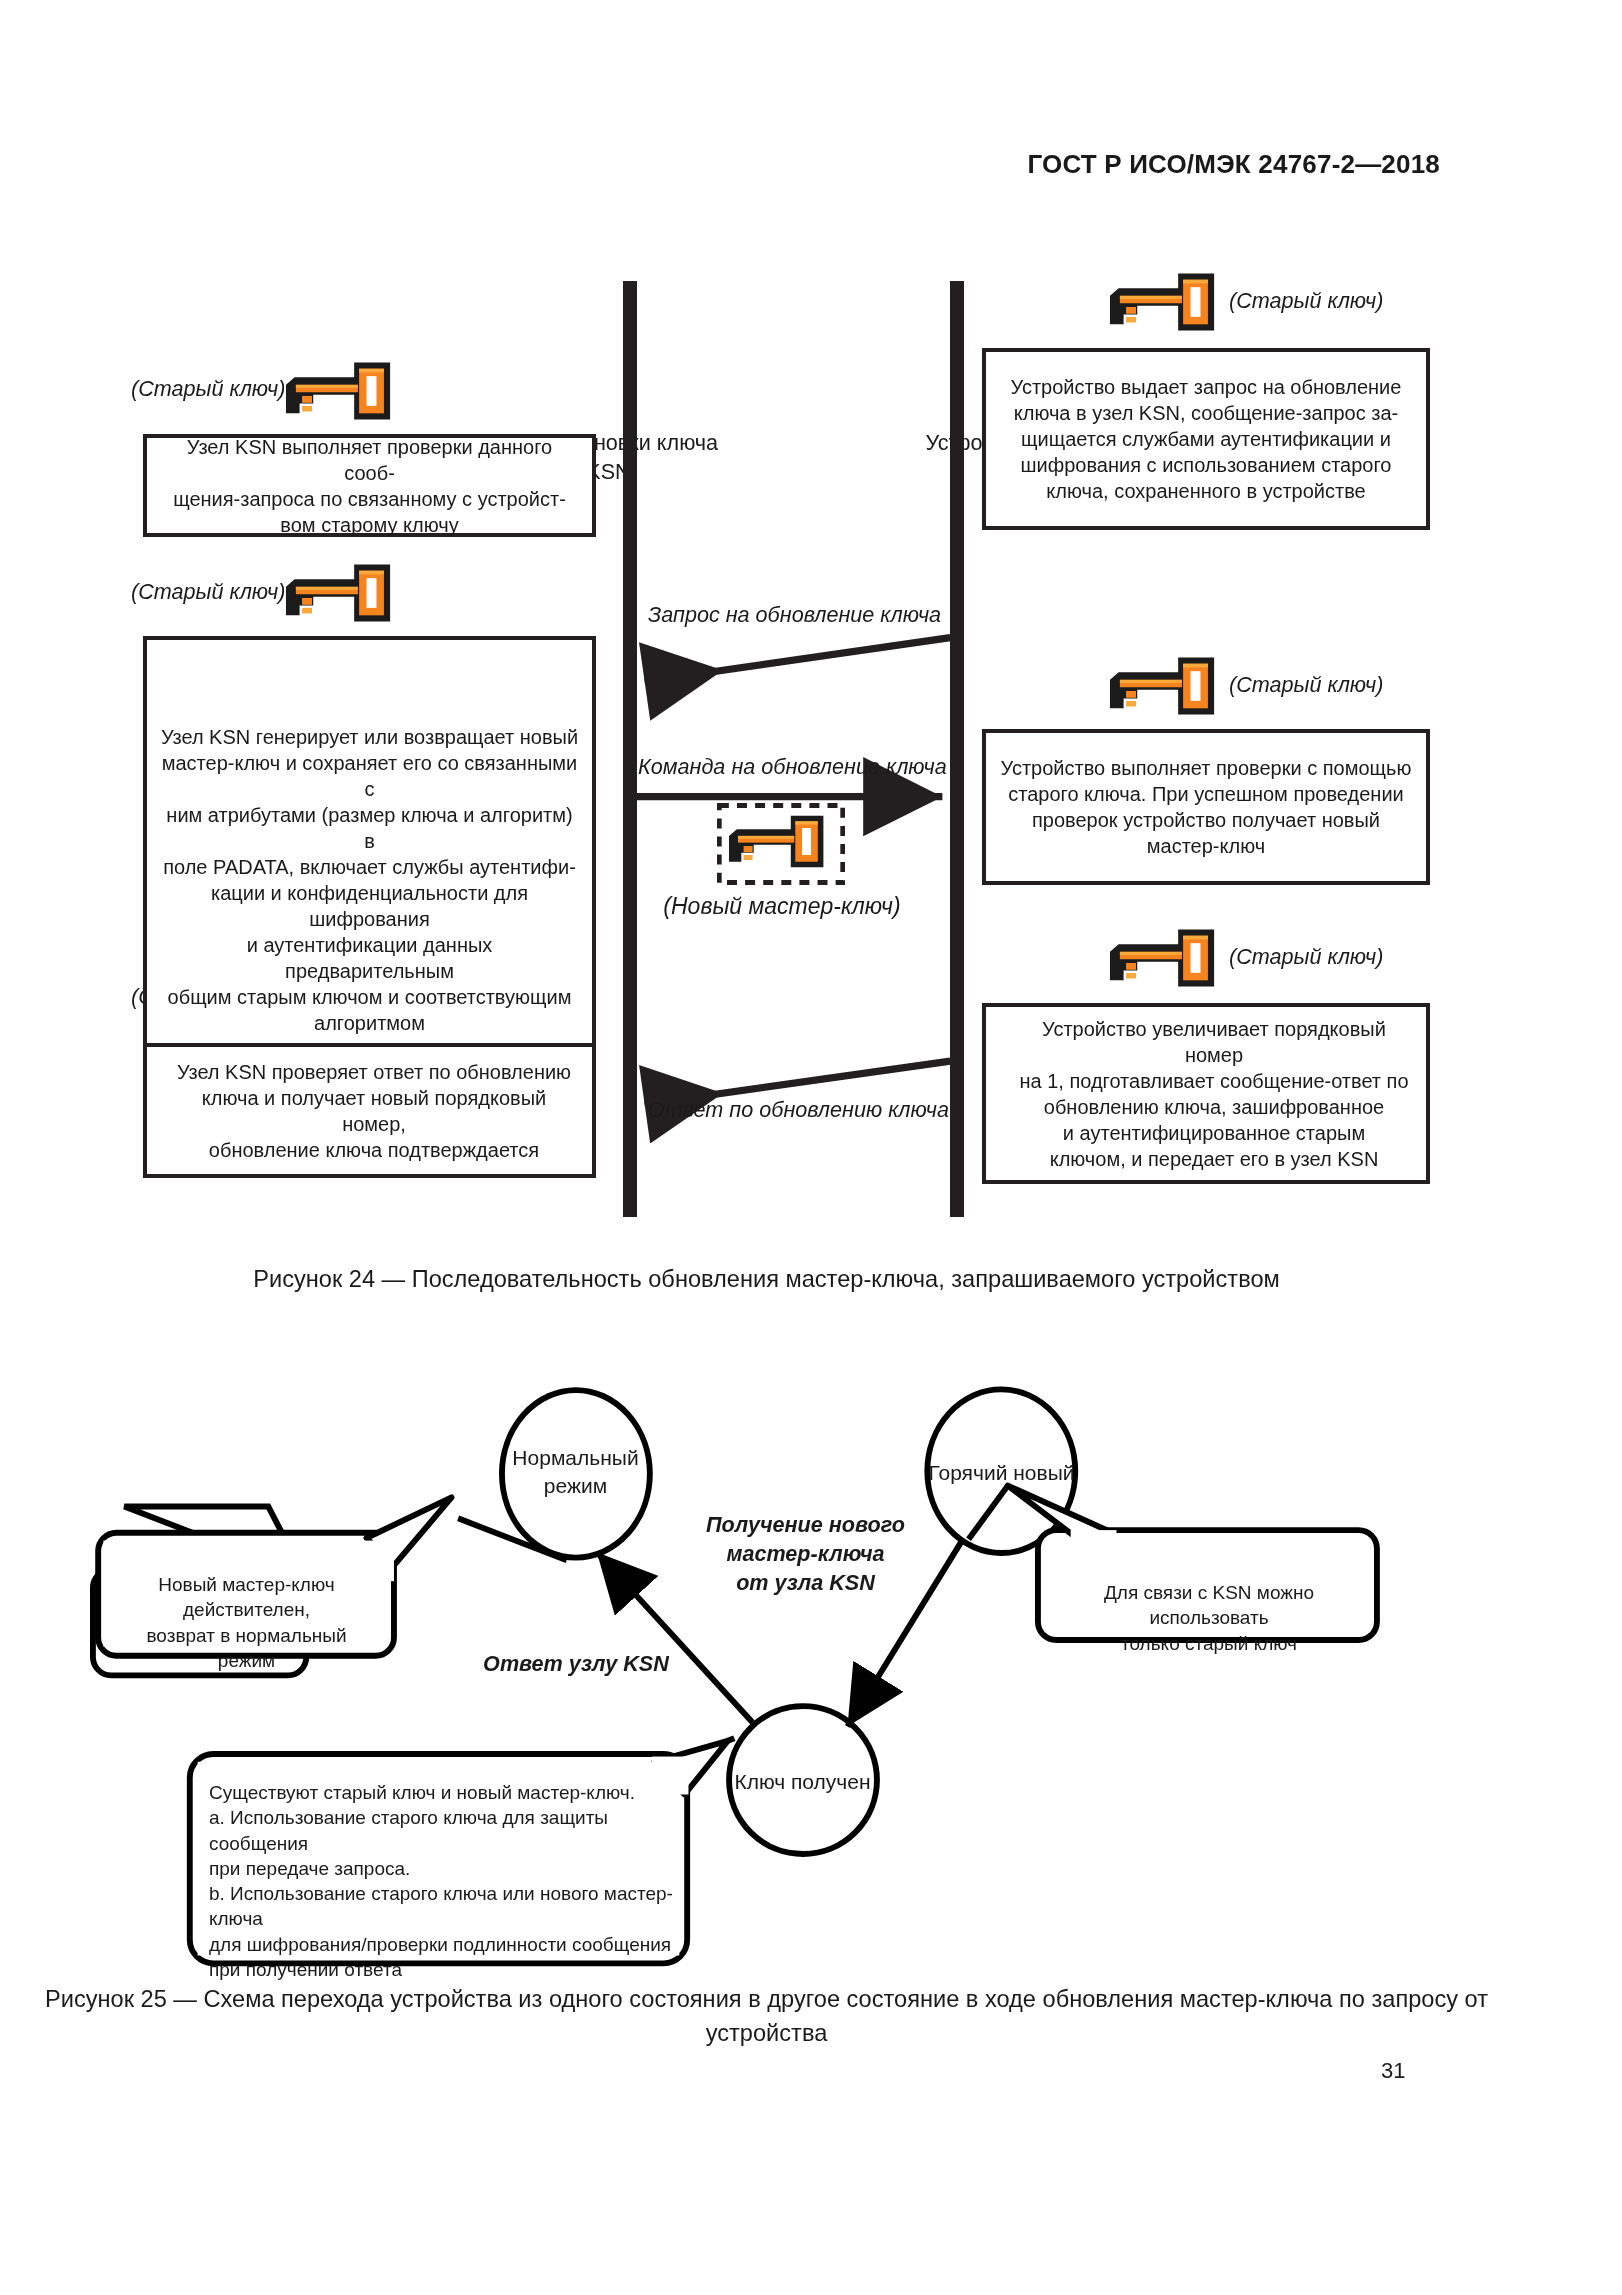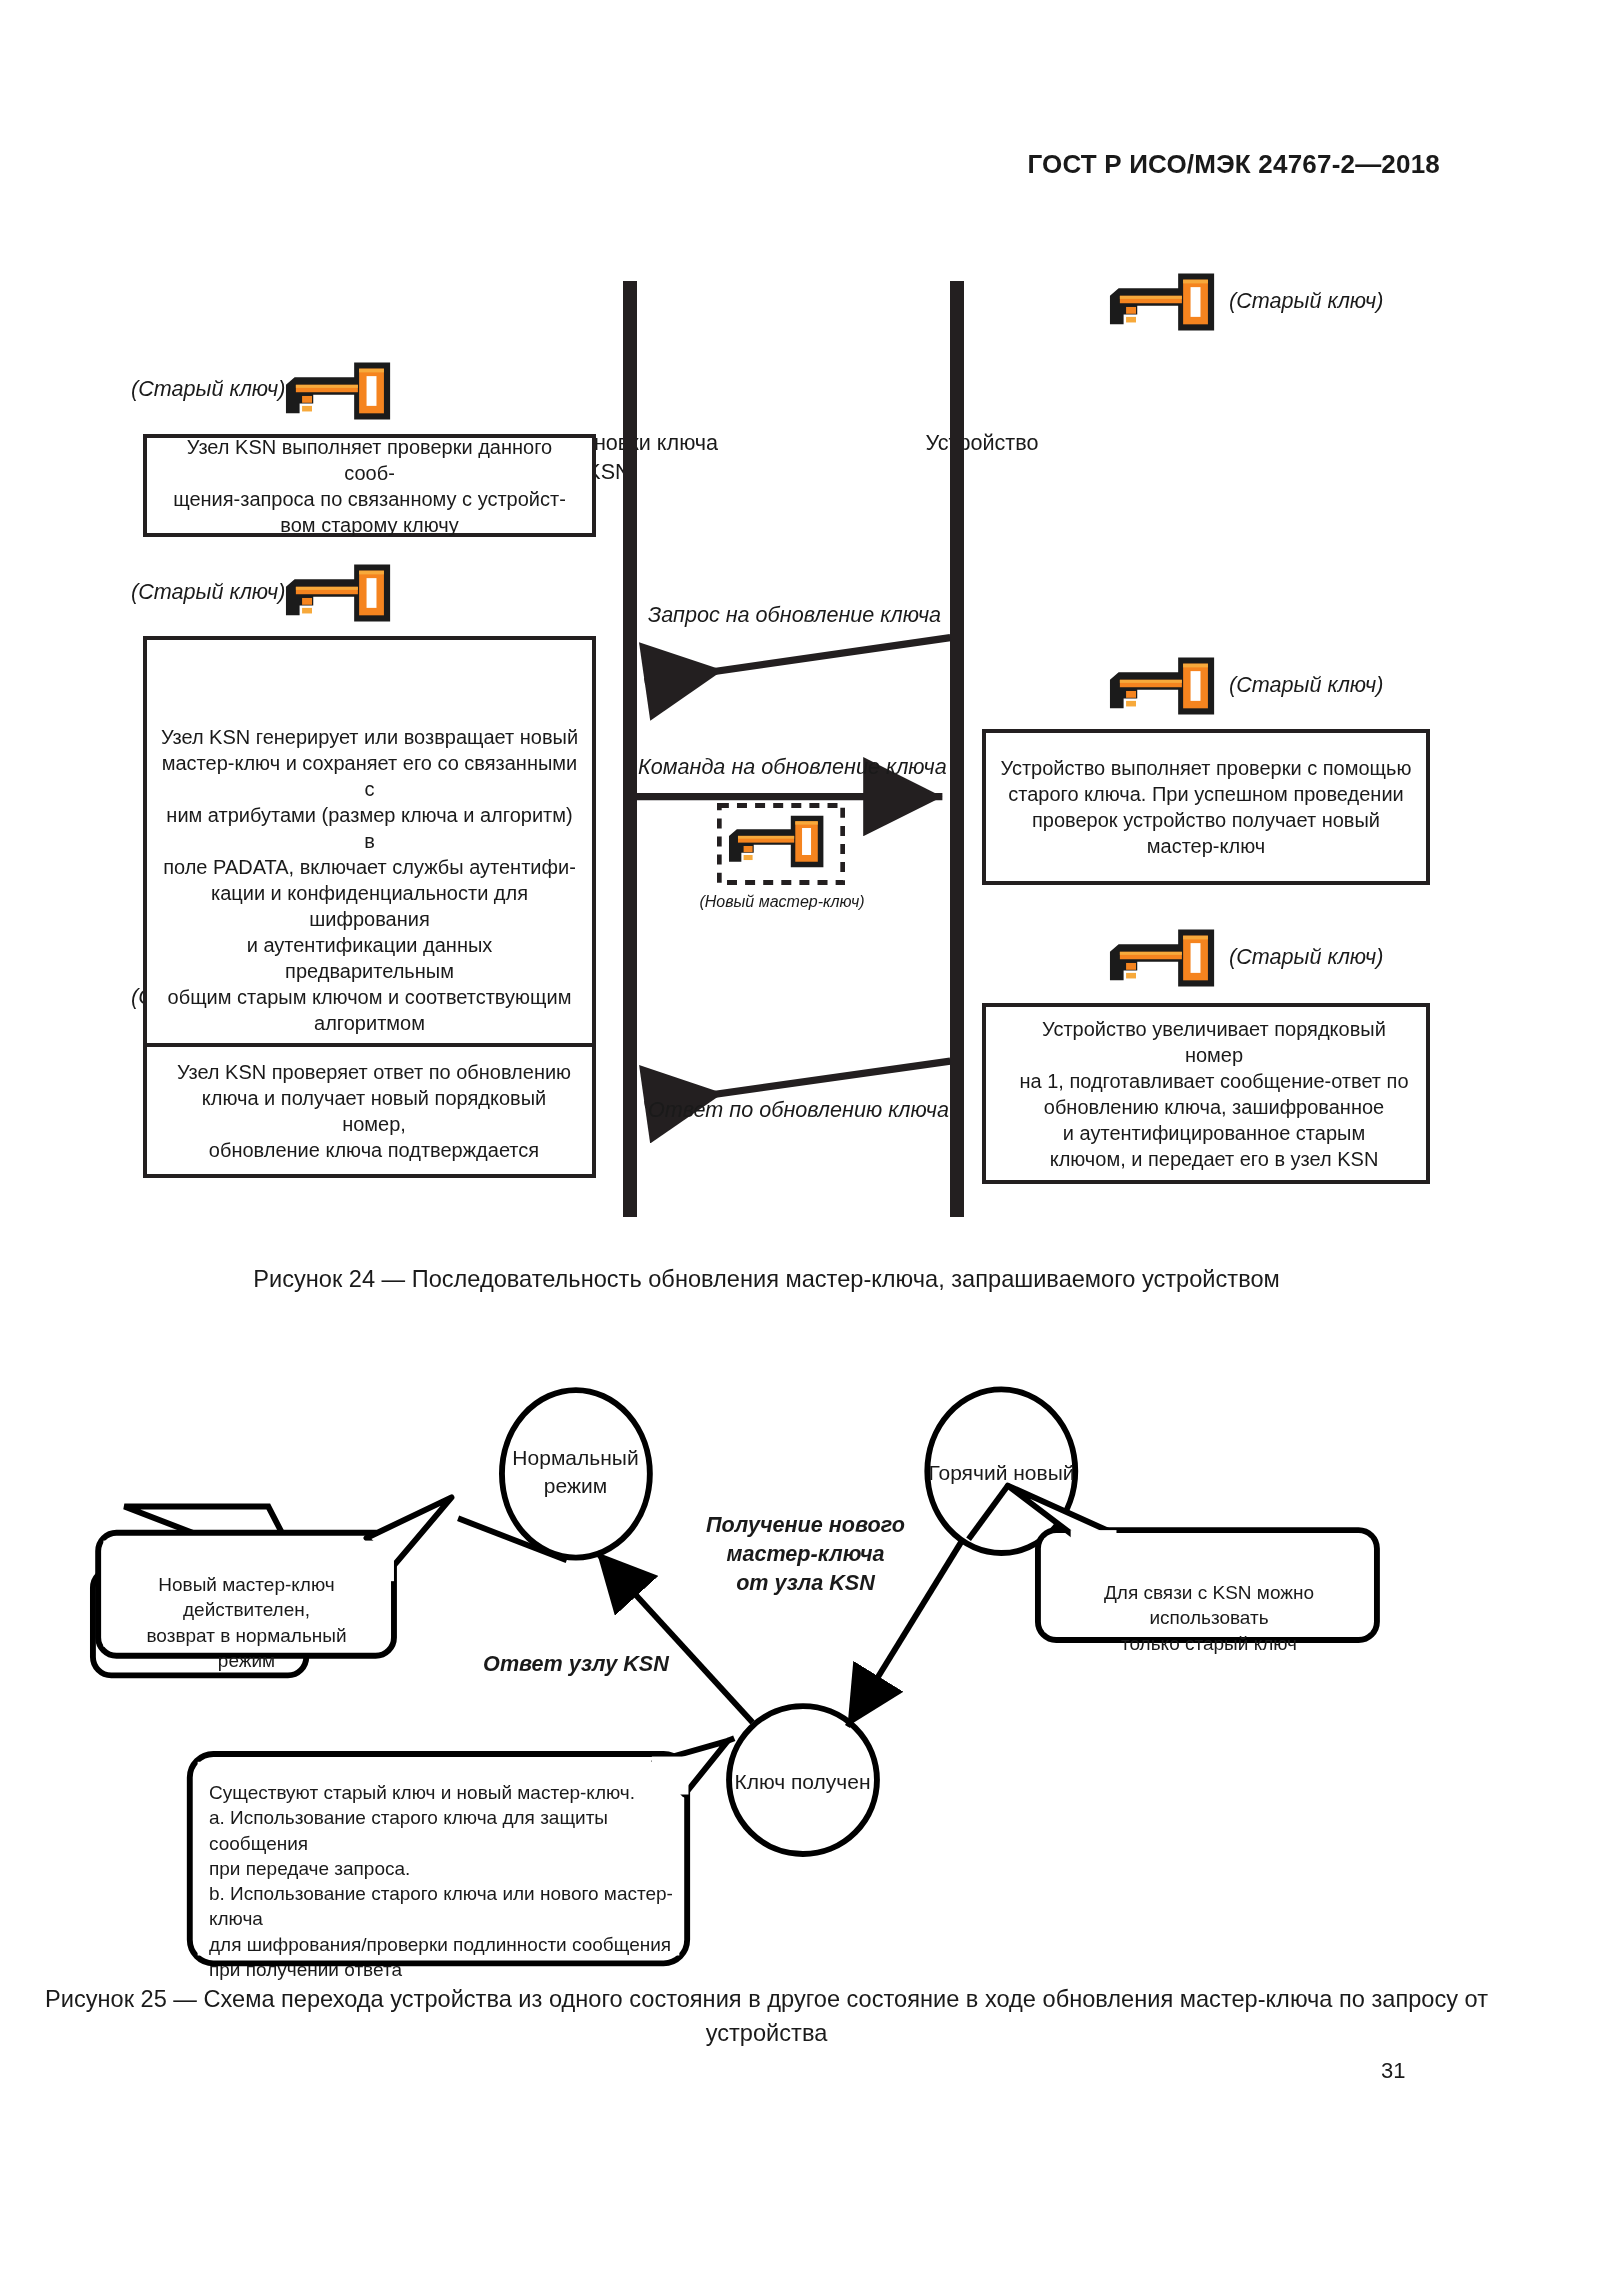--- a/index.html
+++ b/index.html
@@ -60,21 +60,21 @@
   .b-r3{left:982px;top:794px;width:448px;height:181px;padding-left:29px;}
 
   .key-label{
     position:absolute;font-size:21.6px;font-style:italic;white-space:nowrap;
   }
   .arrow-label{
     position:absolute;font-size:21.6px;font-style:italic;
     white-space:nowrap;text-align:center;
   }
   .newkey-label{
-    position:absolute;font-size:16px;font-style:italic;
+    position:absolute;font-size:23px;font-style:italic;
     white-space:nowrap;text-align:center;
   }
 
   svg.keyicon{position:absolute;}
   svg.arrows{position:absolute;left:0;top:0;overflow:visible;}
 
   
   .fig25{position:absolute;left:0;top:1322px;width:1326px;height:661px;}
   .state-text{
     position:absolute;text-align:center;font-size:21px;line-height:1.32;
@@ -234,20 +234,25 @@
 ним атрибутами (размер ключа и алгоритм) в
 поле PADATA, включает службы аутентифи-
 кации и конфиденциальности для шифрования
 и аутентификации данных предварительным
 общим старым ключом и соответствующим
 алгоритмом</div>
     <div class="msgbox b-l3">Узел KSN проверяет ответ по обновлению
 ключа и получает новый порядковый номер,
 обновление ключа подтверждается</div>
 
+    <div class="msgbox b-r1">Устройство выдает запрос на обновление
+ключа в узел KSN, сообщение-запрос за-
+щищается службами аутентификации и
+шифрования с использованием старого
+ключа, сохраненного в устройстве</div>
     <div class="msgbox b-r2">Устройство выполняет проверки с помощью
 старого ключа. При успешном проведении
 проверок устройство получает новый
 мастер-ключ</div>
     <div class="msgbox b-r3">Устройство увеличивает порядковый номер
 на 1, подготавливает сообщение-ответ по
 обновлению ключа, зашифрованное
 и аутентифицированное старым
 ключом, и передает его в узел KSN</div>
   </div>

